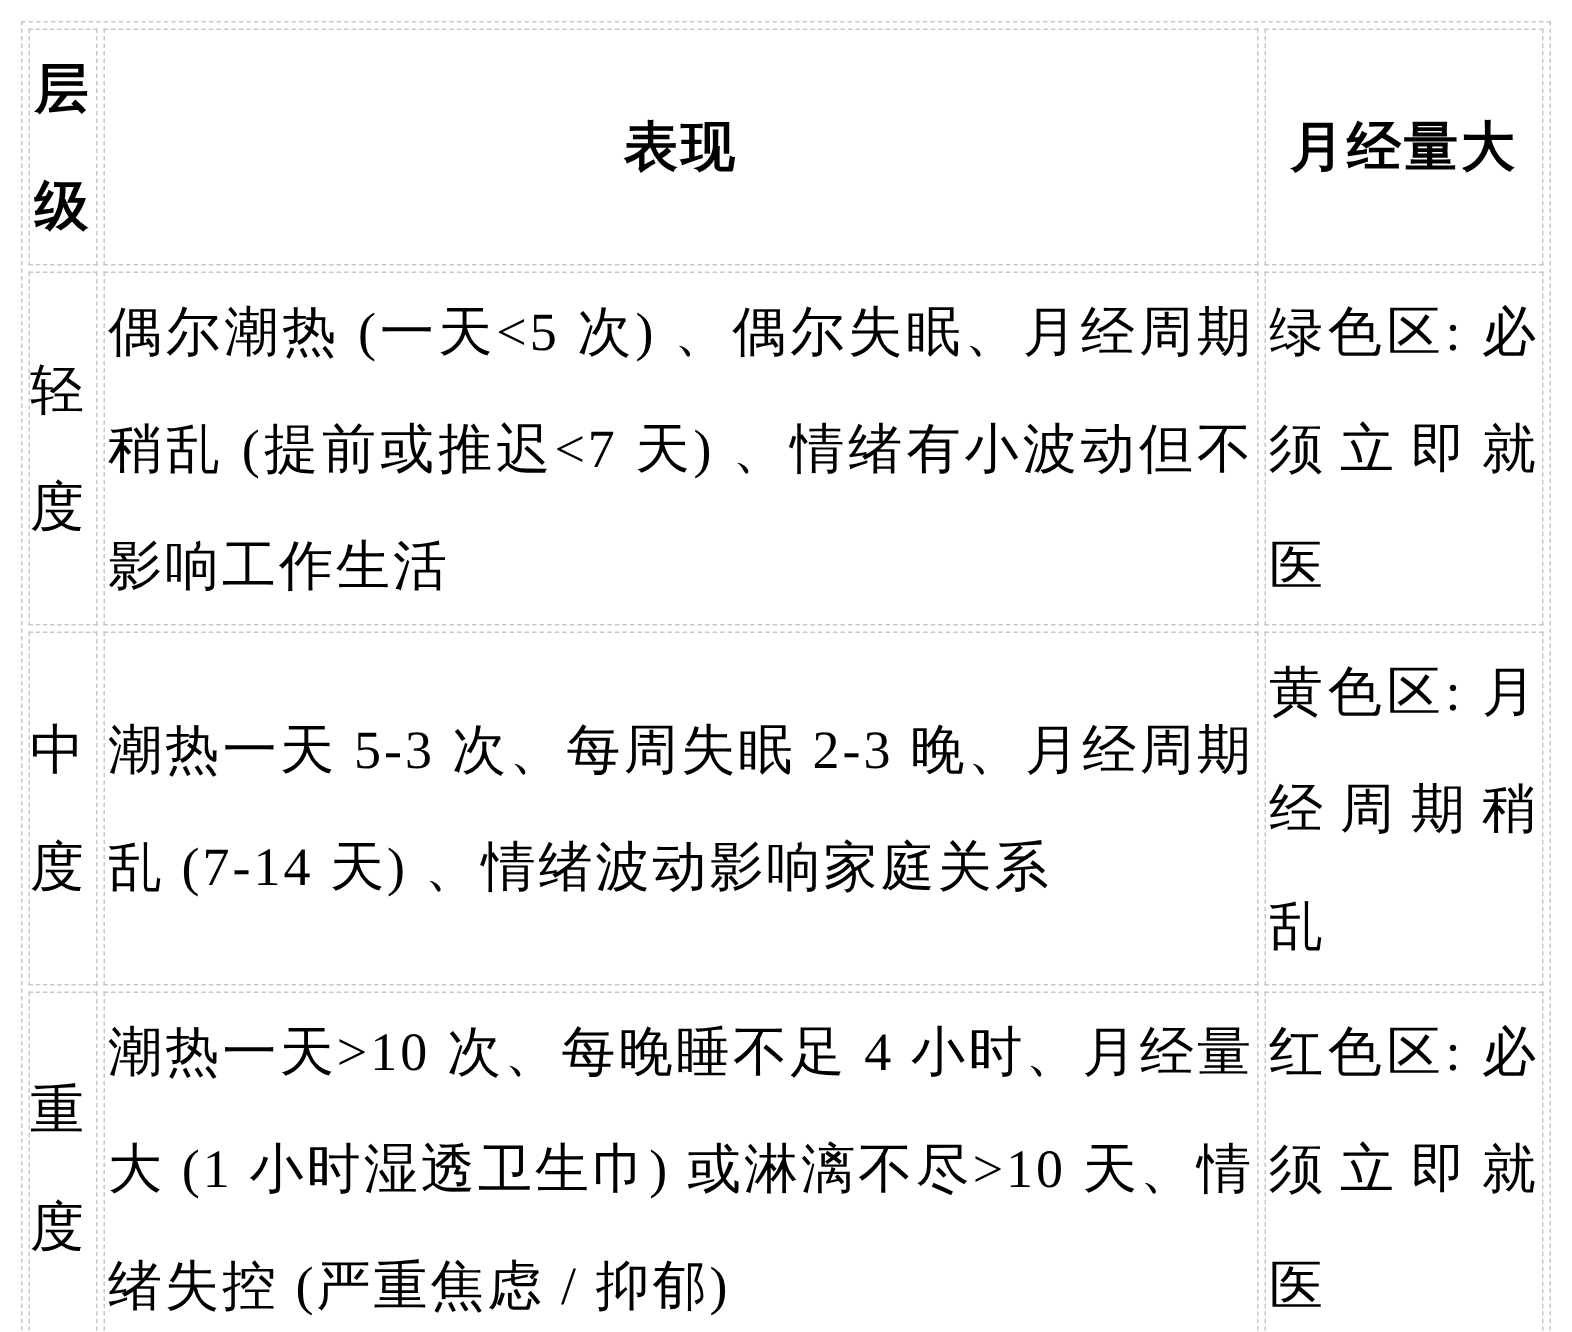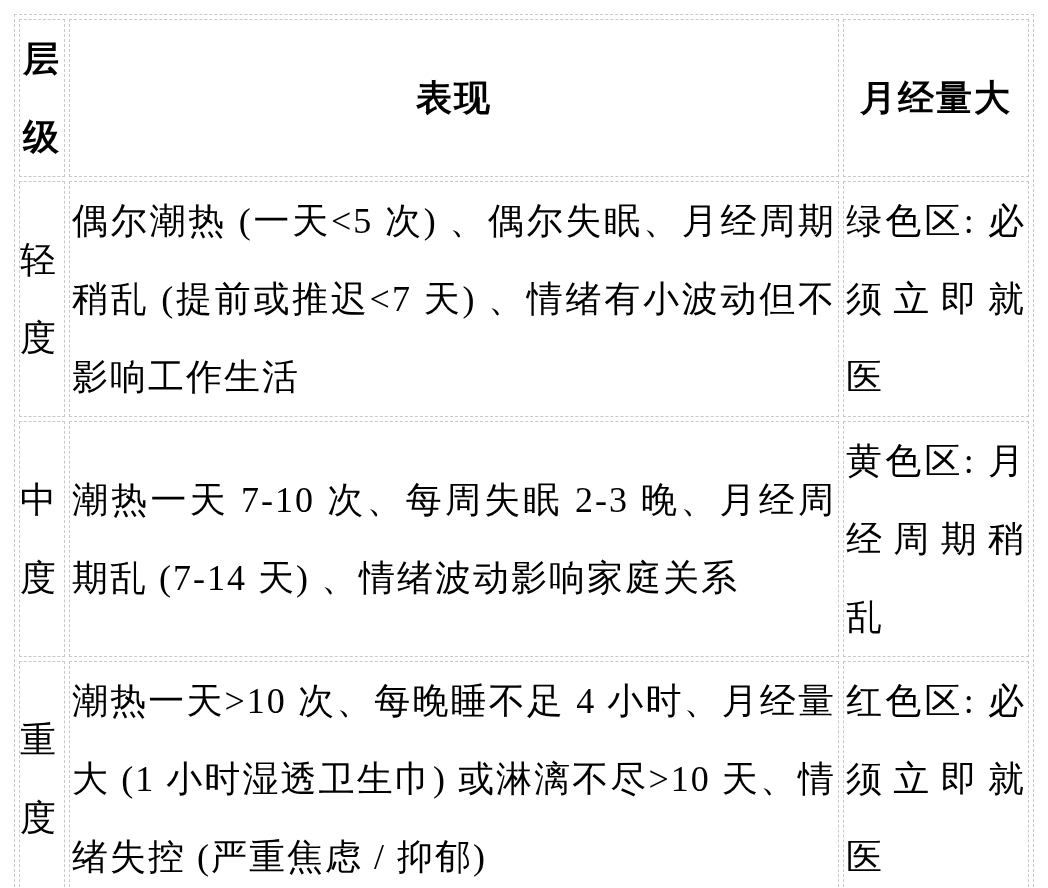--- a/index.html
+++ b/index.html
@@ -75,21 +75,21 @@
       </tr>
     </thead>
     <tbody>
       <tr>
         <td class="cell-level">轻度</td>
         <td class="cell-symptoms">偶尔潮热 (一天&lt;5 次) 、偶尔失眠、月经周期稍乱 (提前或推迟&lt;7 天) 、情绪有小波动但不影响工作生活</td>
         <td class="cell-judgment">绿色区: 必须立即就医</td>
       </tr>
       <tr>
         <td class="cell-level">中度</td>
-        <td class="cell-symptoms">潮热一天 7-10 次、每周失眠 2-3 晚、月经周期乱 (7-14 天) 、情绪波动影响家庭关系</td>
+        <td class="cell-symptoms">潮热一天 5-3 次、每周失眠 2-3 晚、月经周期乱 (7-14 天) 、情绪波动影响家庭关系</td>
         <td class="cell-judgment">黄色区: 月经周期稍乱</td>
       </tr>
       <tr>
         <td class="cell-level">重度</td>
         <td class="cell-symptoms">潮热一天&gt;10 次、每晚睡不足 4 小时、月经量大 (1 小时湿透卫生巾) 或淋漓不尽&gt;10 天、情绪失控 (严重焦虑 / 抑郁)</td>
         <td class="cell-judgment">红色区: 必须立即就医</td>
       </tr>
     </tbody>
   </table>
 </div>

